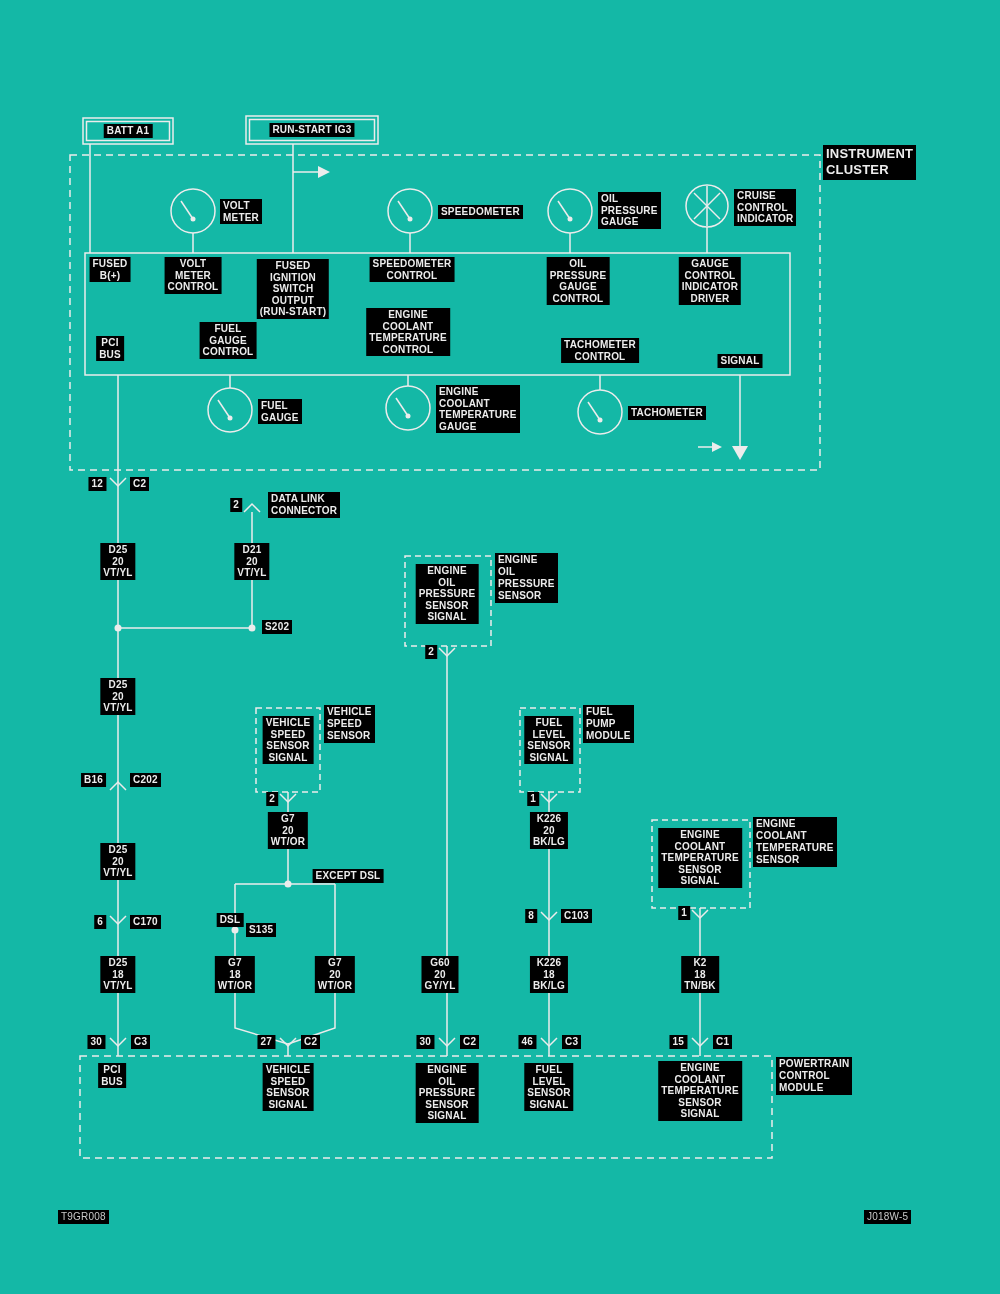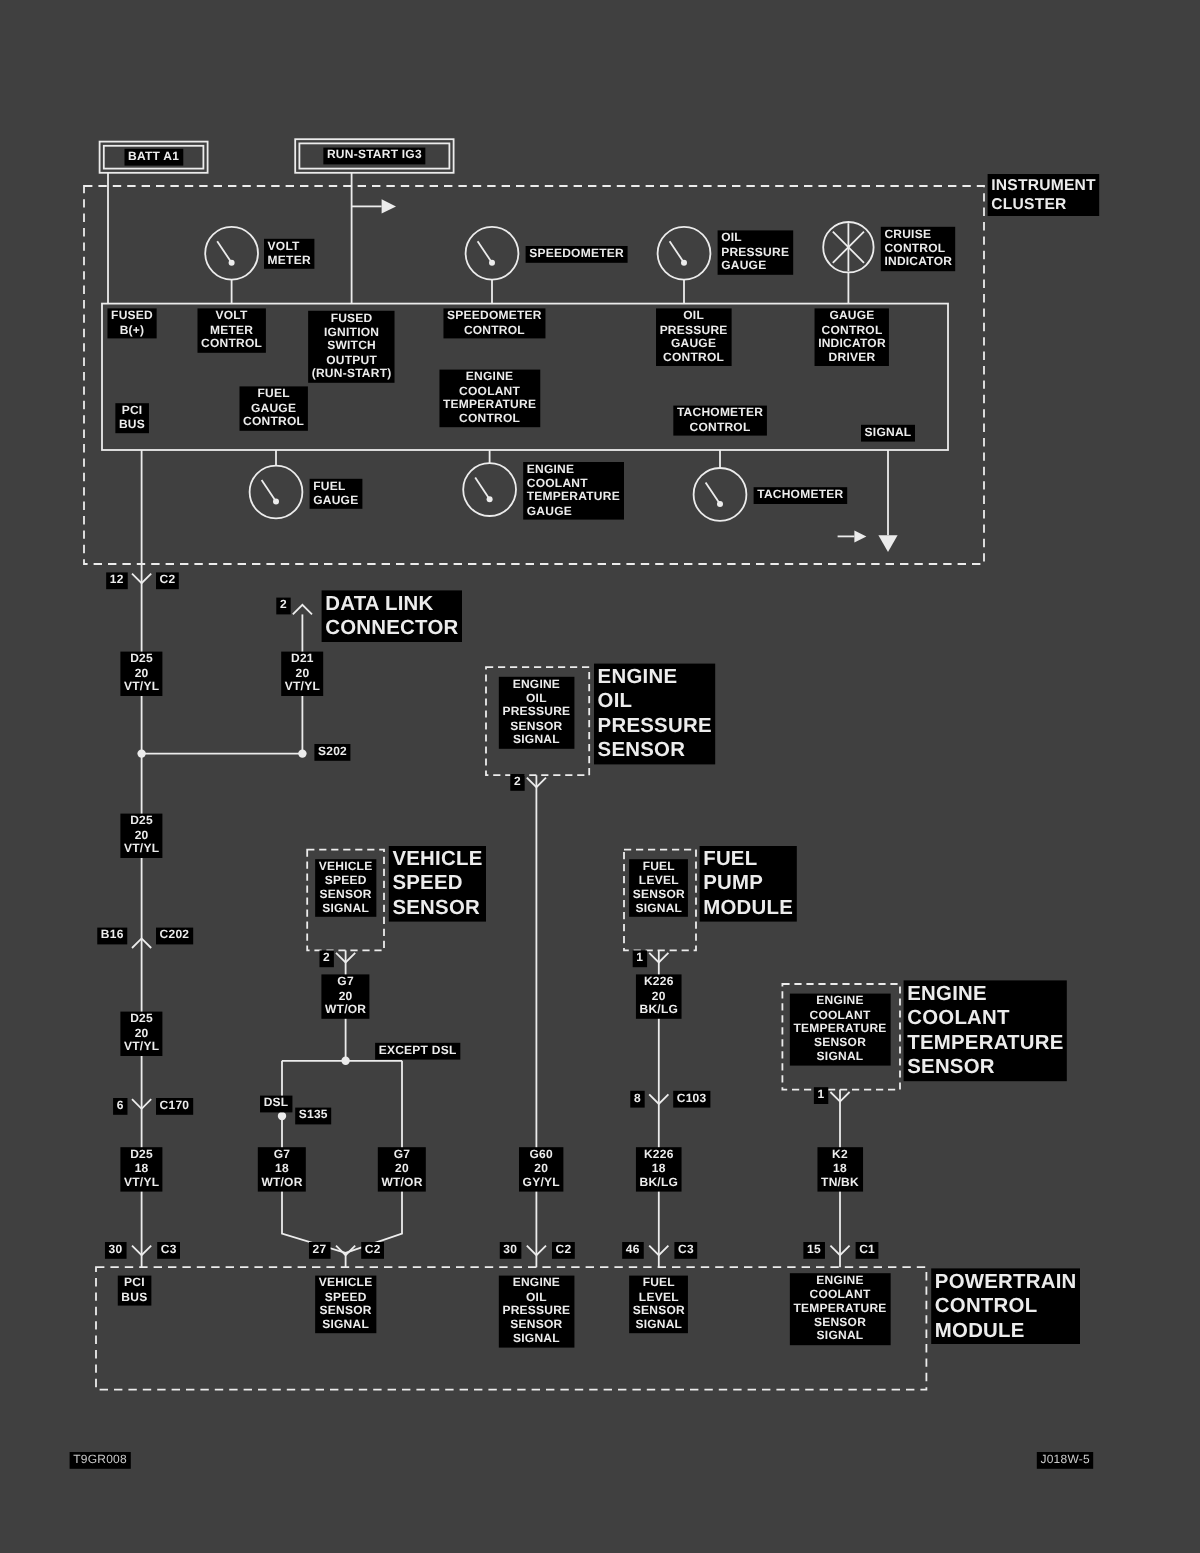--- a/index.html
+++ b/index.html
@@ -1,23 +1,23 @@
 <!DOCTYPE html>
 <html><head>
 <meta charset="utf-8">
 <style>
   html,body{margin:0;padding:0;background:#000;}
-  .stage{position:relative;width:1000px;height:1294px;background:#404040;overflow:hidden;
+  .stage{position:relative;width:1000px;height:1294px;background:#14b8a6;overflow:hidden;
          font-family:"Liberation Sans",sans-serif;}
   .layer{position:absolute;left:0;top:0;}
   .lbl{position:absolute;color:#ececec;font:700 10px/1.15 "Liberation Sans",sans-serif;
        white-space:pre-line;background:#000;padding:1px 3px;letter-spacing:.2px;}
   .c{transform:translateX(-50%);text-align:center;}
   .r{transform:translateX(-100%);text-align:left;}
-  .big{font-size:17px;line-height:1.2;}
+  .big{font-size:10px;line-height:1.2;}
   .title{font-size:13px;line-height:1.25;}
   .dim{color:#c9c9c9;font-weight:400;}
 </style>
 </head>
 <body>
 
 <div class="stage">
 
   <svg class="layer" width="1000" height="1294" viewBox="0 0 1000 1294">
     <g stroke="#ececec" stroke-width="1.5" fill="none">
@@ -217,21 +217,21 @@
 VT/YL</div>
   <div class="lbl c" style="left:288px;top:812px">G7
 20
 WT/OR</div>
   <div class="lbl c" style="left:235px;top:956px">G7
 18
 WT/OR</div>
   <div class="lbl c" style="left:335px;top:956px">G7
 20
 WT/OR</div>
-  <div class="lbl c" style="left:451px;top:956px">G60
+  <div class="lbl c" style="left:440px;top:956px">G60
 20
 GY/YL</div>
   <div class="lbl c" style="left:549px;top:812px">K226
 20
 BK/LG</div>
   <div class="lbl c" style="left:549px;top:956px">K226
 18
 BK/LG</div>
   <div class="lbl c" style="left:700px;top:956px">K2
 18

